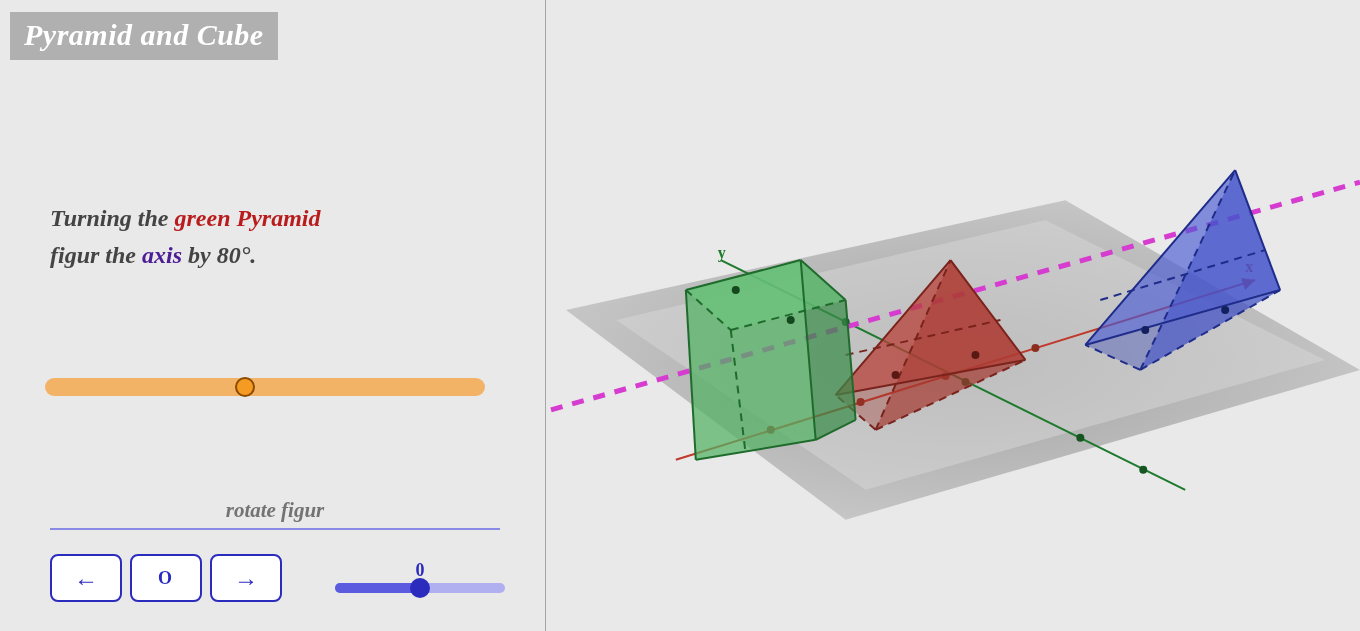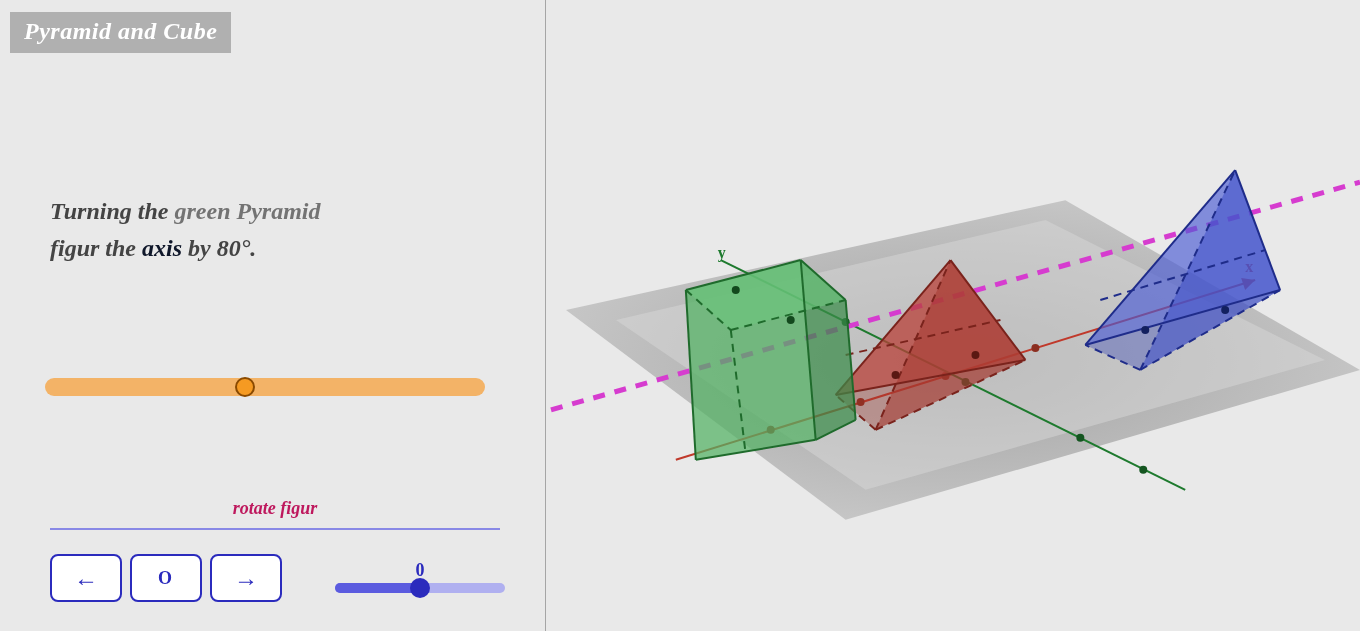--- a/index.html
+++ b/index.html
@@ -20,38 +20,38 @@
     background: #e9e9e9;
     border-left: 1px solid #a5a5a5;
   }
 
   .title-box {
     display: inline-block;
     background: #b0b0b0;
     color: #fff;
     font-style: italic;
     font-weight: bold;
-    font-size: 24px;
+    font-size: 30px;
     padding: 6px 14px 8px 14px;
     font-family: 'Brush Script MT', 'Segoe Script', cursive;
     letter-spacing: 0.5px;
   }
 
   .instruction {
     margin-top: 140px;
     margin-left: 40px;
     font-style: italic;
     font-size: 24px;
     color: #444;
     line-height: 1.55;
     font-weight: bold;
     font-family: 'Georgia', serif;
   }
-  .instruction .green { color: #737373; }
-  .instruction .purple { color: #0f172a; }
+  .instruction .green { color: #b91c1c; }
+  .instruction .purple { color: #4c1d95; }
 
   .orange-slider {
     position: absolute;
     top: 378px;
     left: 45px;
     width: 440px;
     height: 18px;
     background: #f3b367;
     border-radius: 9px;
   }
@@ -65,24 +65,24 @@
     border: 2px solid #8a4a00;
     border-radius: 50%;
   }
 
   .rotate-heading {
     position: absolute;
     top: 498px;
     left: 50px;
     width: 450px;
     text-align: center;
-    color: #be185d;
+    color: #737373;
     font-style: italic;
     font-weight: bold;
-    font-size: 18px;
+    font-size: 21px;
     font-family: Georgia, serif;
   }
   .rotate-underline {
     position: absolute;
     top: 528px;
     left: 50px;
     width: 450px;
     height: 2px;
     background: #8989e6;
   }

